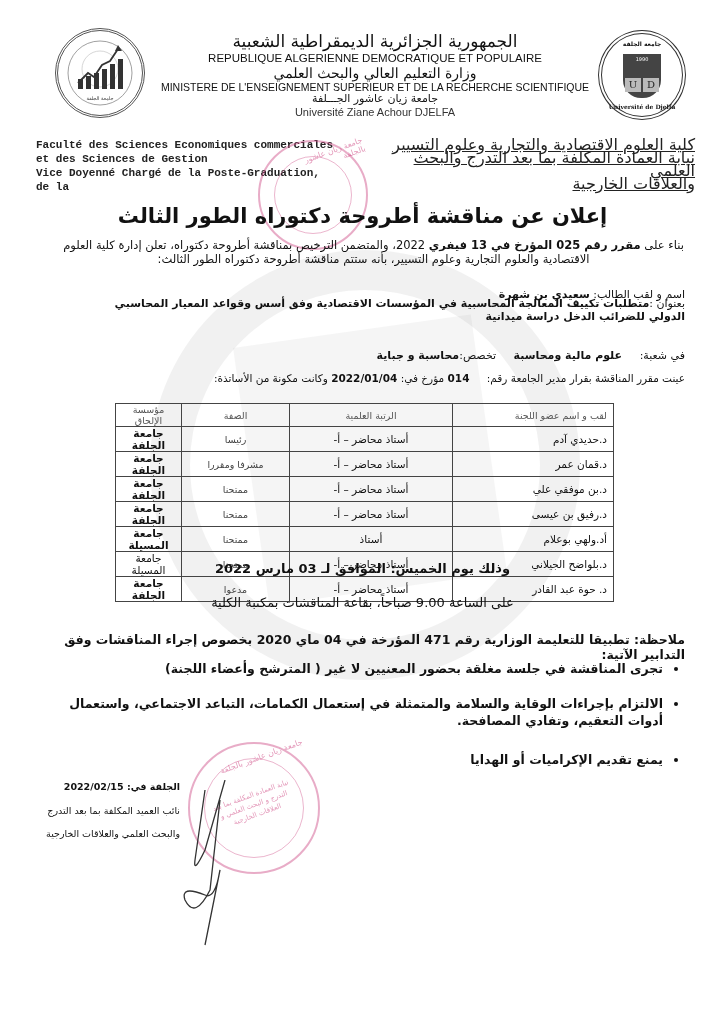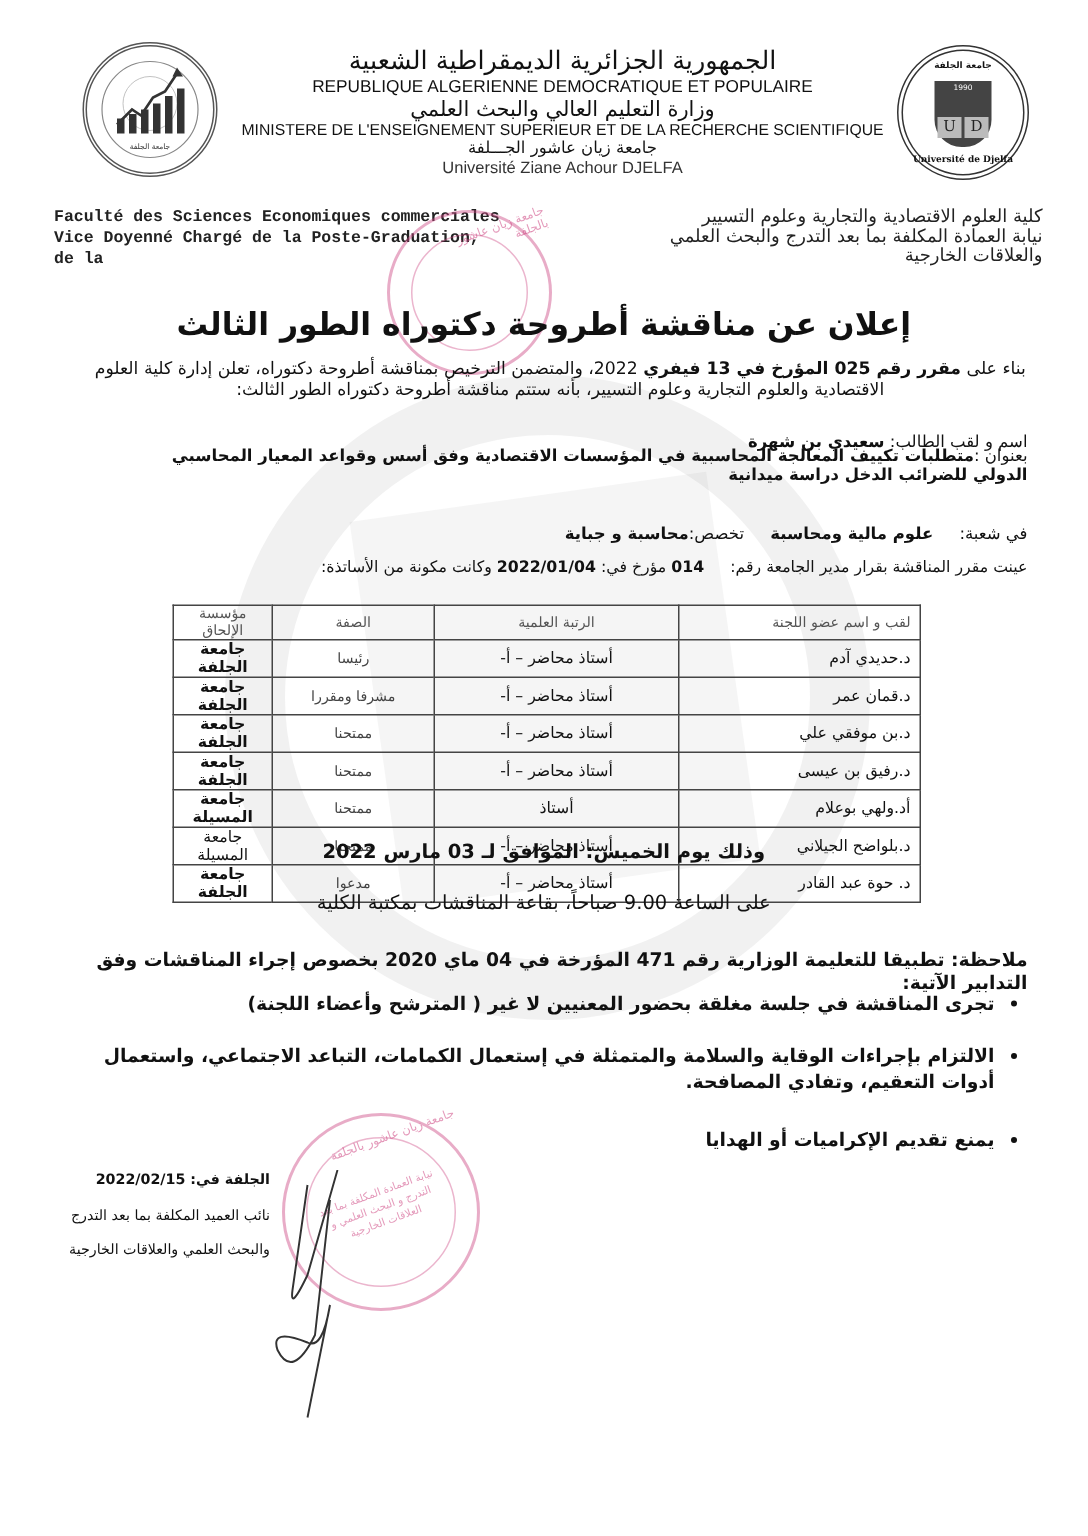--- a/index.html
+++ b/index.html
@@ -23,21 +23,21 @@
   
   .hdr{position:absolute;left:150px;top:32px;width:450px;text-align:center;line-height:1.15;}
   .hdr .ar1{font-family:"DejaVu Serif",serif;font-size:17px;direction:rtl;}
   .hdr .fr1{font-family:"Liberation Sans",sans-serif;font-size:11.5px;}
   .hdr .ar2{font-family:"DejaVu Serif",serif;font-size:14px;direction:rtl;}
   .hdr .fr2{font-family:"Liberation Sans",sans-serif;font-size:10.5px;white-space:nowrap;margin-left:-60px;margin-right:-60px;}
   .hdr .ar3{font-family:"DejaVu Sans",sans-serif;font-size:11px;direction:rtl;}
   .hdr .fr3{font-family:"Liberation Sans",sans-serif;font-size:11px;color:#333;}
   
   .fac-fr{position:absolute;left:36px;top:138px;width:300px;font-family:Liberation Mono, monospace;font-weight:bold;font-size:11px;line-height:14px;color:#222;}
-  .fac-ar{position:absolute;right:30px;top:138px;width:320px;direction:rtl;text-align:right;font-family:"DejaVu Sans",sans-serif;font-size:12px;line-height:13px;color:#222;}
+  .fac-ar{position:absolute;right:30px;top:138px;width:320px;direction:rtl;text-align:right;font-family:"DejaVu Sans",sans-serif;font-size:16px;line-height:13px;color:#222;text-decoration:underline;}
   
   .stamp{position:absolute;border-radius:50%;border:2px solid rgba(205,70,130,0.45);box-sizing:border-box;}
   .stamp-inner{position:absolute;border-radius:50%;border:1px solid rgba(205,70,130,0.4);box-sizing:border-box;}
   .stamp-text{position:absolute;color:rgba(205,70,130,0.55);font-size:8px;direction:rtl;transform:rotate(-20deg);}
   
   .title{position:absolute;left:0;right:0;top:204px;text-align:center;direction:rtl;font-family:"DejaVu Sans",sans-serif;font-weight:bold;font-size:21px;}
   .intro{position:absolute;left:60px;right:38px;top:238px;direction:rtl;text-align:center;font-family:"DejaVu Sans",sans-serif;font-size:11.5px;line-height:14px;}
   .row{position:absolute;right:40px;direction:rtl;text-align:right;font-family:"DejaVu Sans",sans-serif;font-size:11px;}
   .b{font-weight:bold;}
   .gap{display:inline-block;width:14px;}
@@ -99,20 +99,21 @@
     <div class="ar1">الجمهورية الجزائرية الديمقراطية الشعبية</div>
     <div class="fr1">REPUBLIQUE ALGERIENNE DEMOCRATIQUE ET POPULAIRE</div>
     <div class="ar2">وزارة التعليم العالي والبحث العلمي</div>
     <div class="fr2">MINISTERE DE L'ENSEIGNEMENT SUPERIEUR ET DE LA RECHERCHE SCIENTIFIQUE</div>
     <div class="ar3">جامعة زيان عاشور الجـــلفة</div>
     <div class="fr3">Université Ziane Achour DJELFA</div>
   </div>
 
   <div class="fac-fr">
     <div>Faculté des Sciences Economiques   commerciales</div>
+    <div>et des Sciences de Gestion</div>
     <div>Vice Doyenné Chargé de la Poste-Graduation, de la</div>
   </div>
 
   <div class="fac-ar">
     <div>كلية العلوم الاقتصادية والتجارية وعلوم التسيير</div>
     <div>نيابة العمادة المكلفة بما بعد التدرج والبحث العلمي</div>
     <div>والعلاقات الخارجية</div>
   </div>
 
   <div class="stamp" style="left:258px;top:140px;width:110px;height:110px;">

